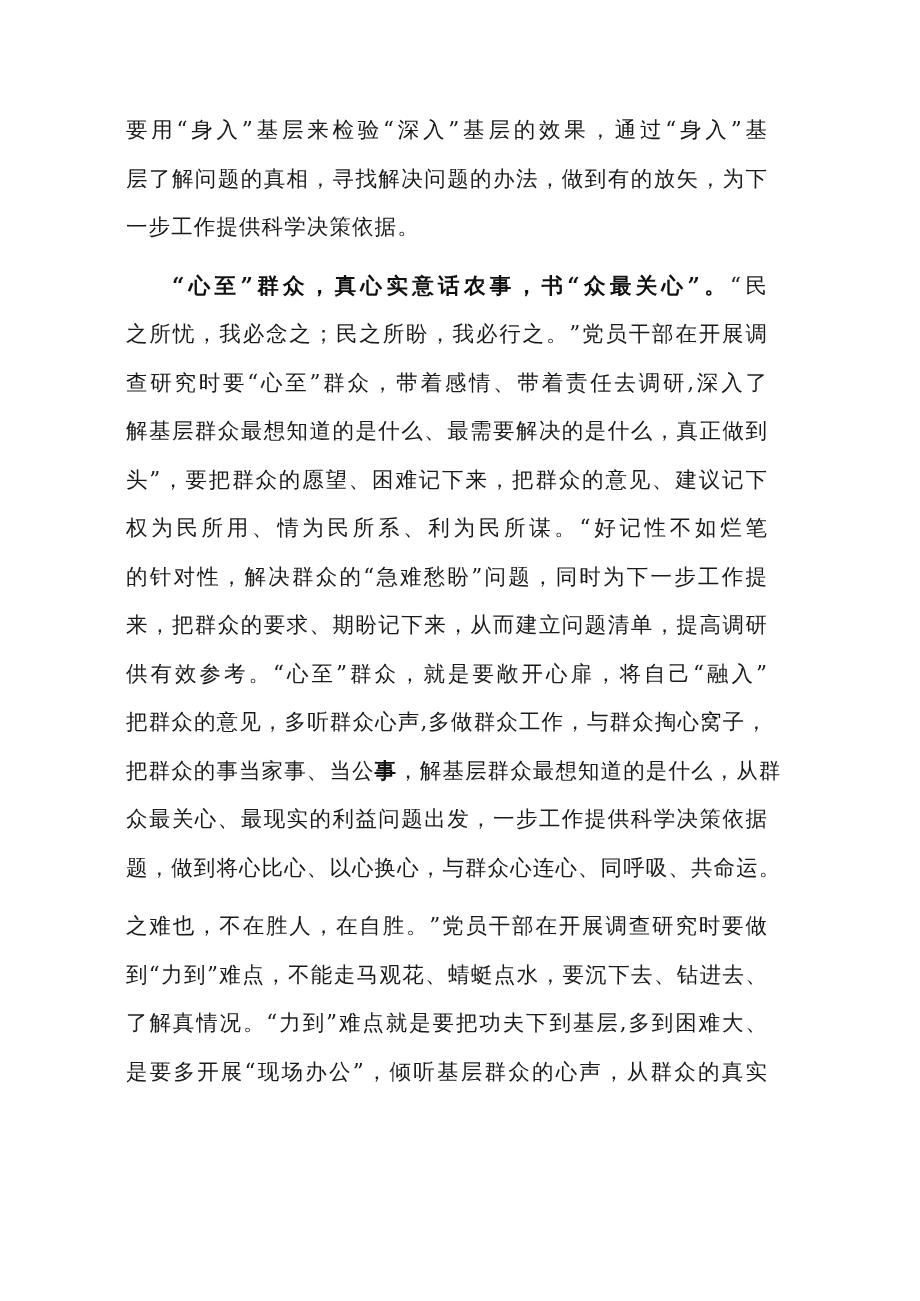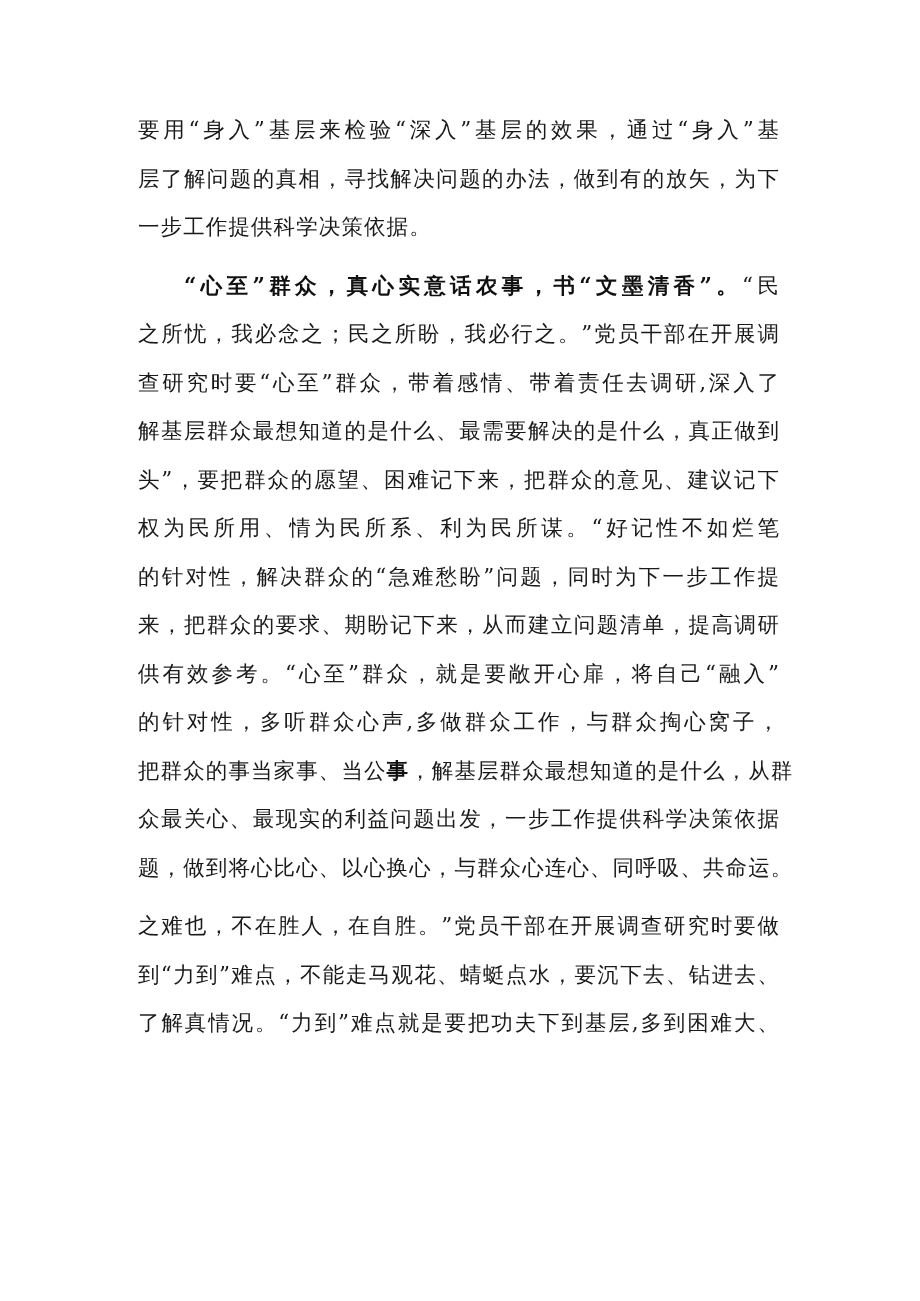--- a/index.html
+++ b/index.html
@@ -1,18 +1,18 @@
 <!DOCTYPE html>
 <html><head>
 <meta charset="utf-8">
 <style>
   html, body { margin: 0; padding: 0; background: #ffffff; }
   body { width: 920px; height: 1301px; position: relative; overflow: hidden; }
   .page {
-    position: absolute; left: 138px; top: 106px; width: 642px;
+    position: absolute; left: 126px; top: 106px; width: 642px;
     font-family: "DejaVu Serif", "Liberation Serif", serif;
     color: #1a1a1a; font-size: 21.5px;
   }
   .line {
     height: 48.5px; line-height: 48.5px; white-space: nowrap;
     letter-spacing: 1.1px; text-align: justify; text-align-last: justify;
     display: block;
   }
   .line.last { text-align-last: left; }
   .para { display: block; }
@@ -25,34 +25,35 @@
 
 <div class="page">
 
   <div class="para">
     <span class="line">要用“身入”基层来检验“深入”基层的效果，通过“身入”基</span>
     <span class="line">层了解问题的真相，寻找解决问题的办法，做到有的放矢，为下</span>
     <span class="line last">一步工作提供科学决策依据。</span>
   </div>
 
   <div class="para">
-    <span class="line indent"><span class="bold">“心至”群众，真心实意话农事，书“文墨清香”。</span><span>“民</span></span>
+    <span class="line indent"><span class="bold">“心至”群众，真心实意话农事，书“众最关心”。</span><span>“民</span></span>
     <span class="line">之所忧，我必念之；民之所盼，我必行之。”党员干部在开展调</span>
     <span class="line">查研究时要“心至”群众，带着感情、带着责任去调研,深入了</span>
     <span class="line">解基层群众最想知道的是什么、最需要解决的是什么，真正做到</span>
     <span class="line">头”，要把群众的愿望、困难记下来，把群众的意见、建议记下</span>
     <span class="line">权为民所用、情为民所系、利为民所谋。“好记性不如烂笔</span>
     <span class="line">的针对性，解决群众的“急难愁盼”问题，同时为下一步工作提</span>
     <span class="line">来，把群众的要求、期盼记下来，从而建立问题清单，提高调研</span>
     <span class="line">供有效参考。“心至”群众，就是要敞开心扉，将自己“融入”</span>
-    <span class="line">的针对性，多听群众心声,多做群众工作，与群众掏心窝子，</span>
+    <span class="line">把群众的意见，多听群众心声,多做群众工作，与群众掏心窝子，</span>
     <span class="line"><span>把群众的事当家事、当公</span><span class="bold">事</span><span>，解基层群众最想知道的是什么，从群</span></span>
     <span class="line">众最关心、最现实的利益问题出发，一步工作提供科学决策依据</span>
     <span class="line last">题，做到将心比心、以心换心，与群众心连心、同呼吸、共命运。</span>
   </div>
 
   <div class="para">
     <span class="line">之难也，不在胜人，在自胜。”党员干部在开展调查研究时要做</span>
     <span class="line">到“力到”难点，不能走马观花、蜻蜓点水，要沉下去、钻进去、</span>
     <span class="line">了解真情况。“力到”难点就是要把功夫下到基层,多到困难大、</span>
+    <span class="line">是要多开展“现场办公”，倾听基层群众的心声，从群众的真实</span>
   </div>
 
 </div>
 
 </body></html>

